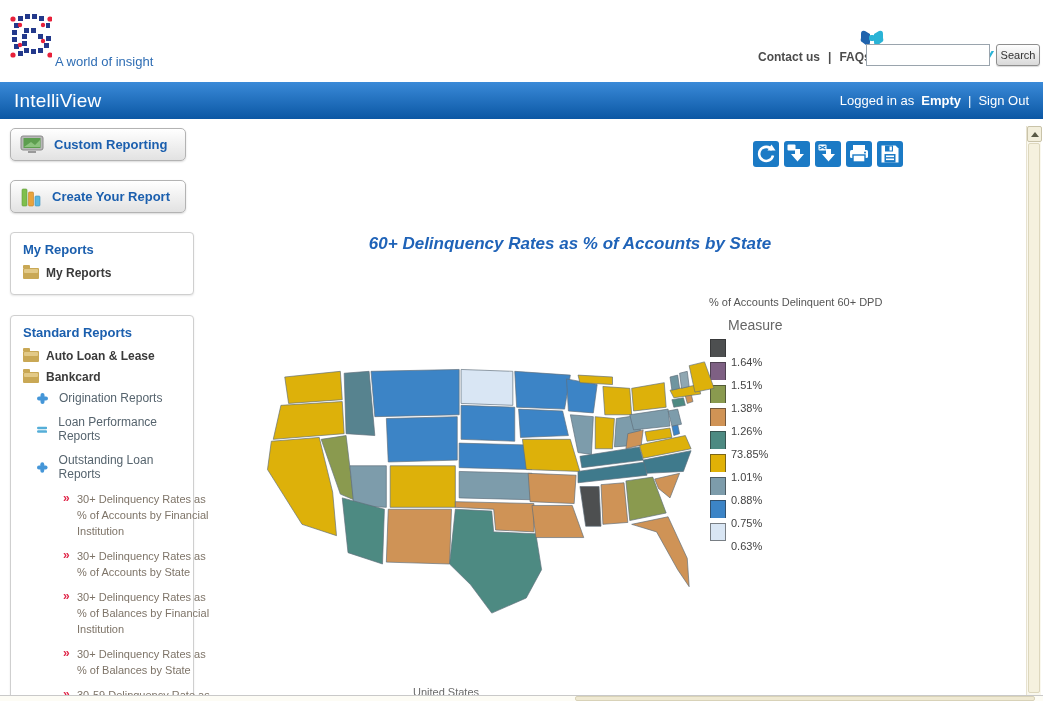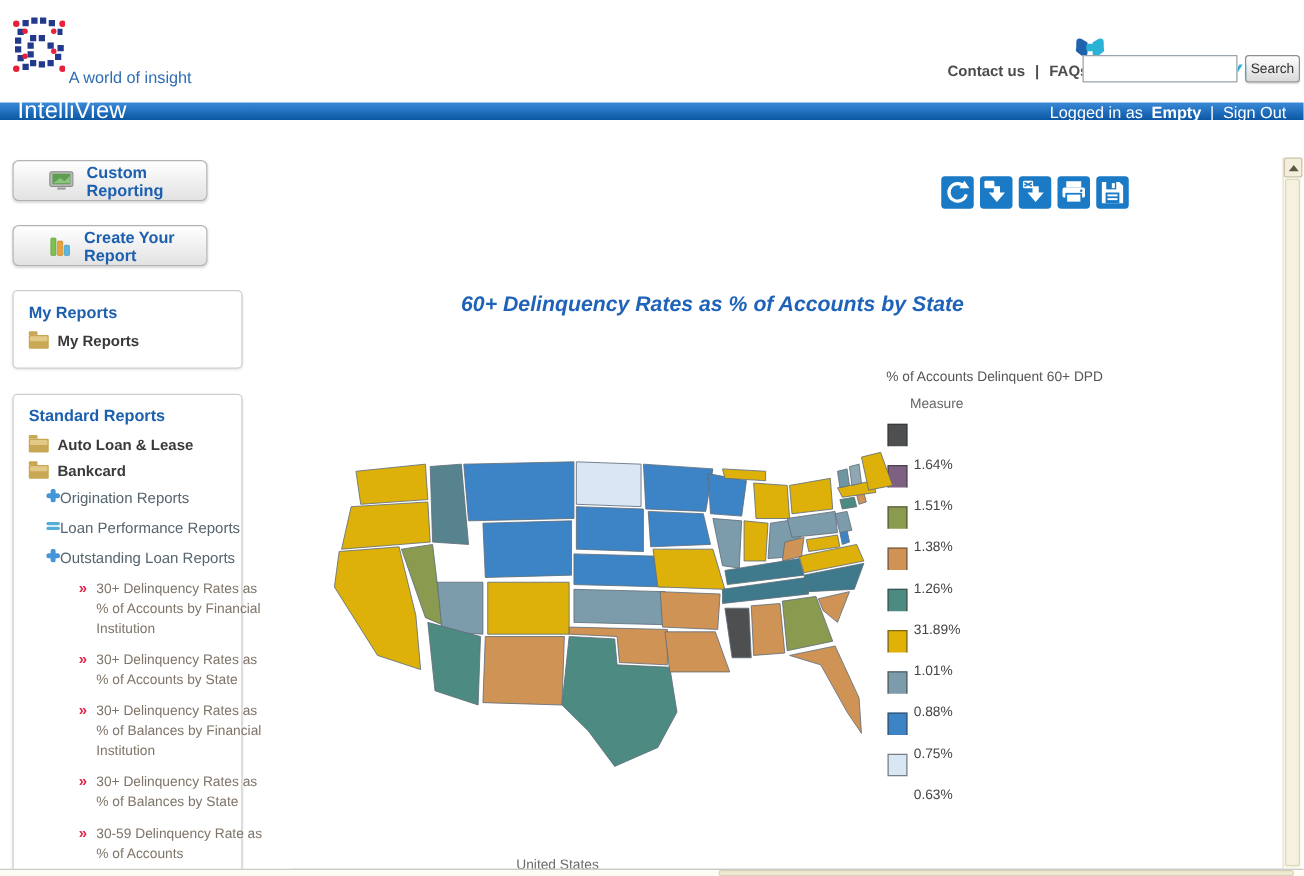--- a/index.html
+++ b/index.html
@@ -18,68 +18,68 @@
   .utility { position:absolute; left:758px; top:50px; font-size:12px; color:#4c4c4c; font-weight:bold; display:flex; gap:8px; align-items:center;}
   .utility a { color:#4c4c4c; text-decoration:none; cursor:pointer; }
   #search-input { position:absolute; left:866px; top:44px; width:124px; height:22px;
                   border:1px solid #9aa4ad; font-size:12px; padding:0 4px; }
   #search-btn { position:absolute; left:996px; top:44px; width:44px; height:22px;
                 background:linear-gradient(#fefefe,#d9d9d9); border:1px solid #8e8e8e;
                 border-radius:3px; font-size:11px; color:#333; cursor:pointer;
                 box-shadow:0 1px 1px rgba(0,0,0,.15); }
 
   
-  #bluebar { position:absolute; left:0; top:82px; width:1043px; height:14px;
+  #bluebar { position:absolute; left:0; top:82px; width:1043px; height:37px;
              background:linear-gradient(#3a8ad8,#0b57a4); color:#fff;
              display:flex; align-items:center; justify-content:space-between; padding:0 14px; }
   #brand { font-size:19px; letter-spacing:.2px; }
   #session { font-size:13px; display:flex; gap:7px; align-items:center; }
   #session .signout { cursor:pointer; }
 
   
-  .side-btn { position:absolute; left:10px; width:156px; height:33px;
+  .side-btn { position:absolute; left:10px; width:176px; height:33px;
               background:linear-gradient(#ffffff,#e2e2e2); border:1px solid #b3b3b3;
               border-radius:5px; display:flex; align-items:center; gap:10px;
-              padding-left:28px; cursor:pointer; box-shadow:0 1px 2px rgba(0,0,0,.15); }
+              padding-left:9px; cursor:pointer; box-shadow:0 1px 2px rgba(0,0,0,.15); }
   .side-btn span.lbl { color:#1b5fae; font-weight:bold; font-size:13px; }
   #btn-custom { top:128px; }
   #btn-create { top:180px; }
 
   .panel { position:absolute; left:10px; width:184px; background:#fff;
            border:1px solid #cfcfcf; border-radius:4px; box-shadow:0 1px 2px rgba(0,0,0,.10);
            padding:9px 0 8px 12px; }
   #panel-my { top:232px; height:63px; }
   #panel-std { top:315px; height:392px; }
   .panel h3 { color:#1b5fae; font-size:13px; margin-bottom:9px; }
   .tree-row { display:flex; align-items:center; gap:7px; margin:0 0 7px 0; cursor:pointer; }
   .tree-row .flabel { font-size:12px; font-weight:bold; color:#3a3a3a; }
   .tree-sub { margin-left:14px; }
-  .tree-exp { display:flex; gap:0; margin:0 0 10px 0; cursor:pointer; }
+  .tree-exp { display:flex; align-items:center; gap:11px; margin:0 0 10px 0; cursor:pointer; }
   .tree-exp .elabel { font-size:12px; color:#56646e; }
   .leafs { margin-left:26px; }
   .leaf { position:relative; width:152px; font-size:11px; line-height:16px;
           color:#7e7468; margin-bottom:9px; padding-left:14px; cursor:pointer; }
   .leaf .mk { position:absolute; left:0; top:-1px; color:#e0274a; font-weight:bold; font-size:12px; }
 
   .folder-ico { width:16px; height:11px; background:#c9a855; border-radius:1px; position:relative; flex:0 0 16px;}
   .folder-ico:before { content:""; position:absolute; left:0; top:-3px; width:7px; height:3px;
                        background:#c9a855; border-radius:1px 1px 0 0; }
   .folder-ico:after { content:""; position:absolute; left:1px; top:1px; width:14px; height:4px;
                       background:#e2c987; border-radius:1px; }
 
   
   #toolbar { position:absolute; left:753px; top:141px; display:flex; gap:5px; }
   .tool { width:26px; height:26px; background:#1b7ac5; border-radius:3px; cursor:pointer;
           display:flex; align-items:center; justify-content:center; }
   #chart-title { position:absolute; left:300px; top:234px; width:540px; text-align:center;
                  font-size:17px; font-weight:bold; color:#1f63b8;font-style:italic; }
   #legend-title { position:absolute; left:709px; top:296px; font-size:11px; color:#555; }
-  #legend-sub { position:absolute; left:728px; top:317px; font-size:11px; color:#666; }
+  #legend-sub { position:absolute; left:728px; top:317px; font-size:14px; color:#666; }
   #legend { position:absolute; left:710px; top:339px; }
-  .lg-row { position:relative; width:16px; height:33px; }
+  .lg-row { position:relative; width:16px; height:23px; }
   .lg-row .sw { position:absolute; left:0; top:0; width:16px; height:17.5px;
                 border:1px solid rgba(40,40,40,.55); border-bottom:none; }
   .lg-row:last-child .sw { border-bottom:1px solid rgba(40,40,40,.55); }
   .lg-row .lv { position:absolute; left:21px; bottom:-6px; font-size:11px; color:#444; white-space:nowrap; }
   #usmap { position:absolute; left:256px; top:360px; }
   #map-label { position:absolute; left:413px; top:686px; font-size:11px; color:#6b6b6b; }
   #base-line { position:absolute; left:232px; top:695px; width:794px; height:0; border-top:1px solid #b9b9b9; }
 
   
   #vscroll { position:absolute; left:1026px; top:126px; width:15px; height:569px;
@@ -293,21 +293,21 @@
       <div class="lg-row">
         <div class="sw" style="background: rgb(138, 154, 79);"></div>
         <div class="lv">1.38%</div>
       </div>
       <div class="lg-row">
         <div class="sw" style="background: rgb(208, 147, 85);"></div>
         <div class="lv">1.26%</div>
       </div>
       <div class="lg-row">
         <div class="sw" style="background: rgb(77, 138, 130);"></div>
-        <div class="lv">31.89%</div>
+        <div class="lv">73.85%</div>
       </div>
       <div class="lg-row">
         <div class="sw" style="background: rgb(224, 177, 6);"></div>
         <div class="lv">1.01%</div>
       </div>
       <div class="lg-row">
         <div class="sw" style="background: rgb(125, 156, 171);"></div>
         <div class="lv">0.88%</div>
       </div>
       <div class="lg-row">

